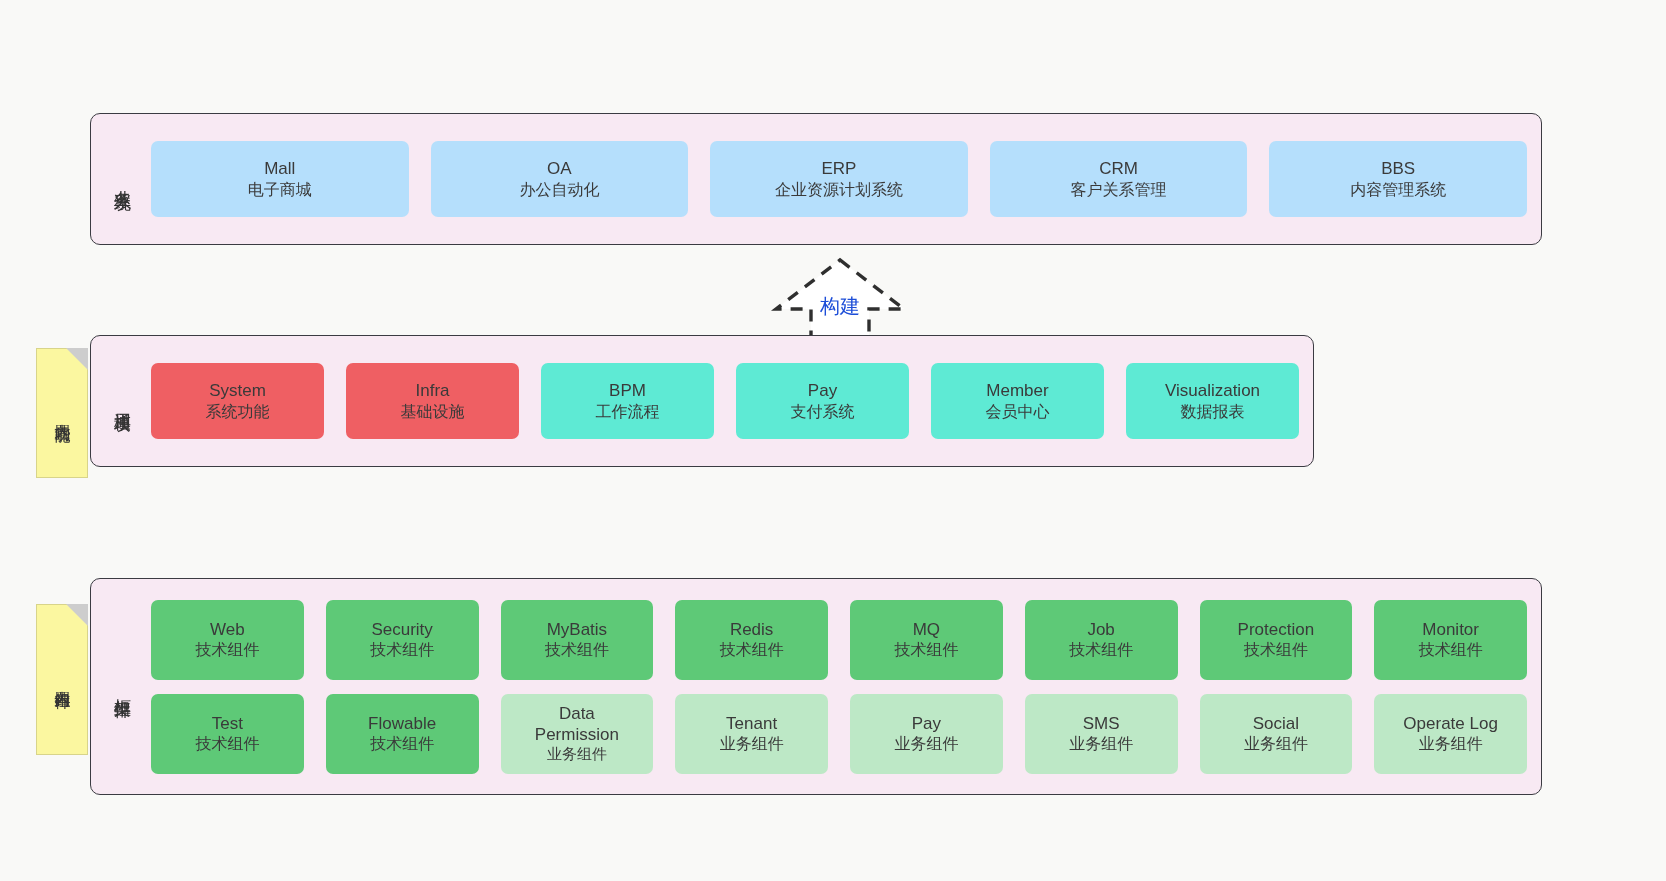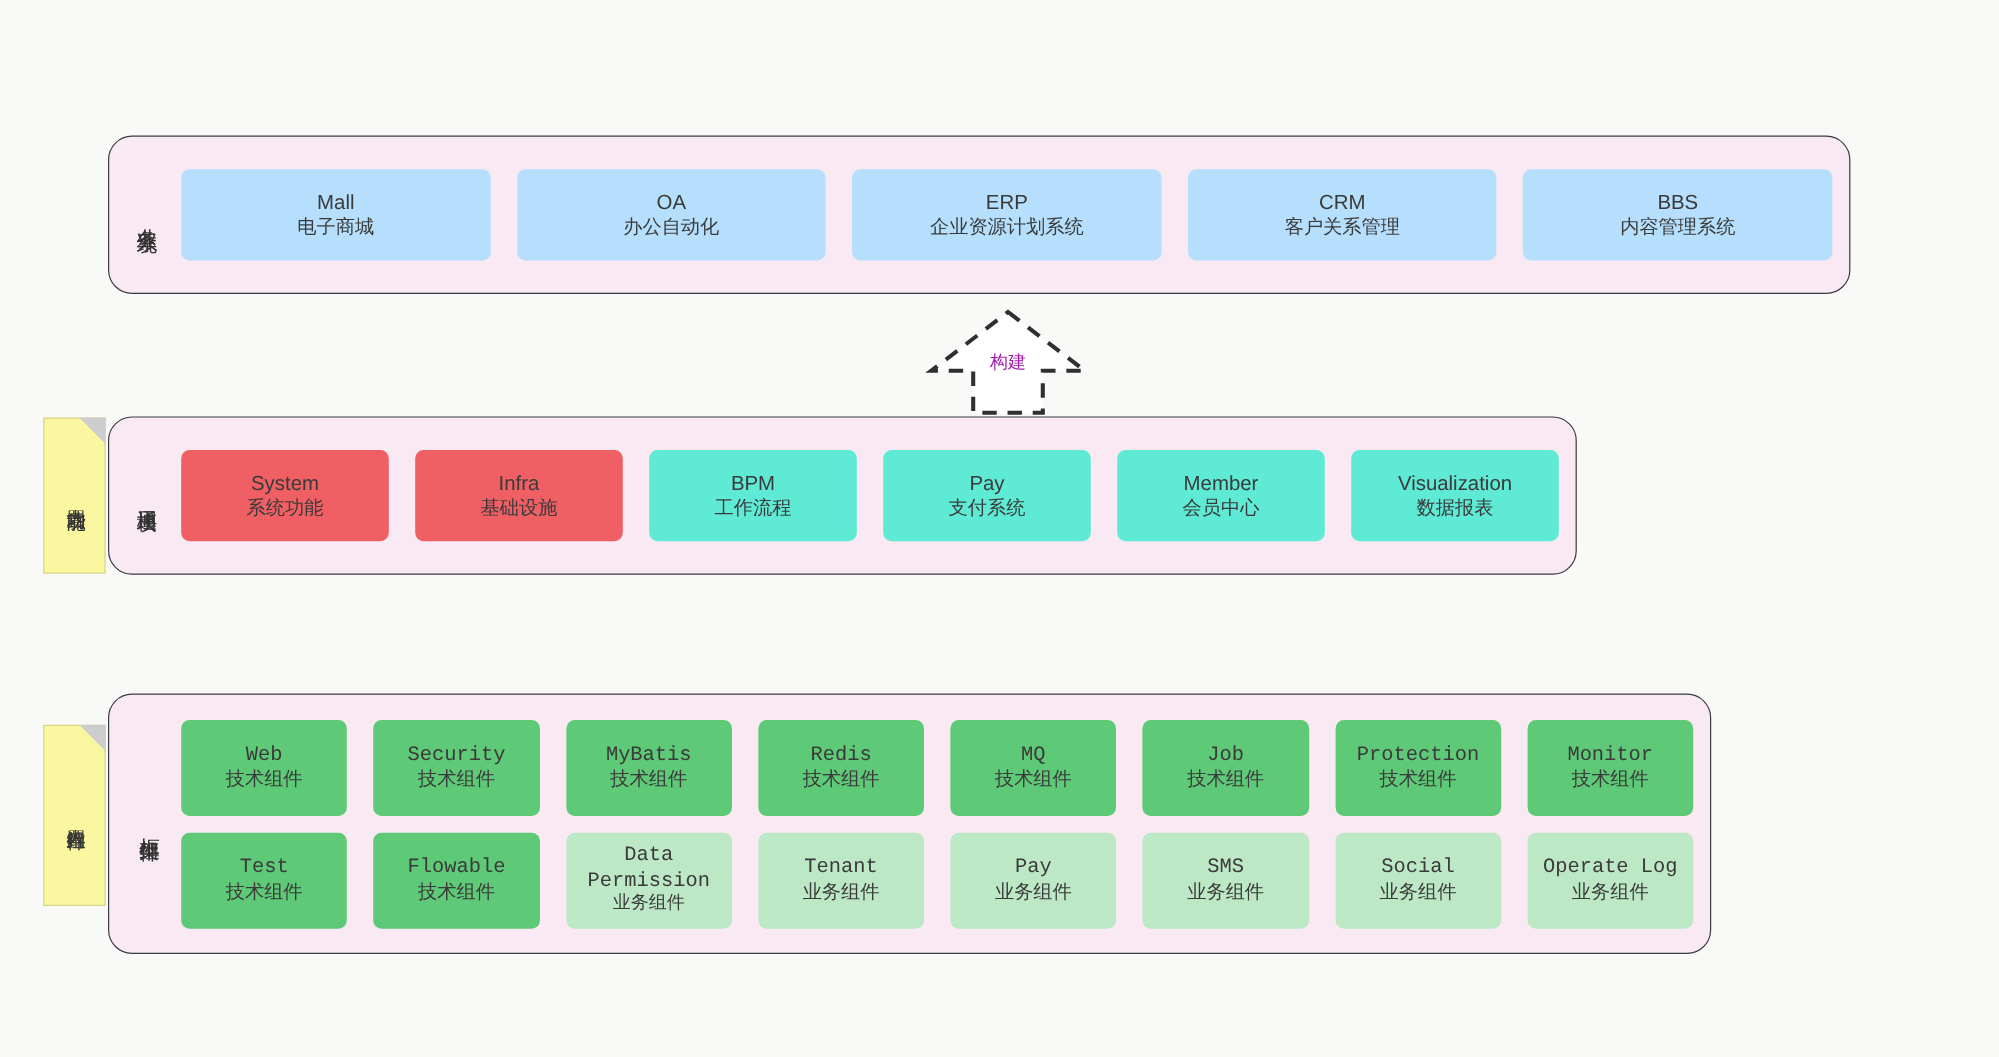--- a/index.html
+++ b/index.html
@@ -20,21 +20,21 @@
     width: 1666px;
     height: 881px;
   }
 
   
   .layer {
     position: absolute;
     box-sizing: border-box;
     background: #f8e9f3;
     border: 1.6px solid #3b3b42;
-    border-radius: 20px;
+    border-radius: 10px;
     display: flex;
     align-items: center;
   }
   .layer-title {
     width: 46px;
     flex: 0 0 46px;
     font-size: 17px;
     line-height: 1.18;
     letter-spacing: 1px;
     color: #333333;
@@ -99,33 +99,32 @@
     left: 90px;
     top: 113px;
     width: 1452px;
     height: 132px;
   }
   #layer-business .card { height: 76px; }
 
   
   #layer-module {
     left: 90px;
-    top: 347px;
+    top: 335px;
     width: 1224px;
     height: 132px;
   }
   #layer-module .card { height: 76px; }
 
   
   #layer-framework {
     left: 90px;
     top: 578px;
-    width: 1336px;
+    width: 1452px;
     height: 217px;
-    font-family: Liberation Mono, monospace;
   }
   #layer-framework .cards { gap: 14px; }
   #layer-framework .card { height: 80px; }
 
   
   .note {
     position: absolute;
     background: #fbf7a0;
     border: 1px solid #d8d48a;
     box-sizing: border-box;
@@ -168,22 +167,22 @@
     width: 150px;
     height: 94px;
   }
   .arrow svg { display: block; }
   .arrow-label {
     position: absolute;
     left: 0;
     right: 0;
     top: 38px;
     text-align: center;
-    font-size: 15px;
-    color: #a21caf;
+    font-size: 20px;
+    color: #1d4ed8;
     background: transparent;
   }
   #arrow-build {
     left: 765px;
     top: 255px;
   }
   #arrow-impl {
     left: 780px;
     top: 488px;
   }

